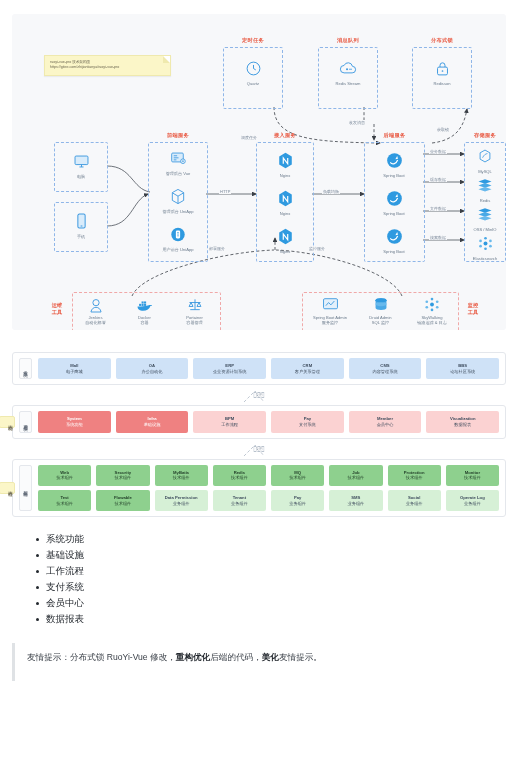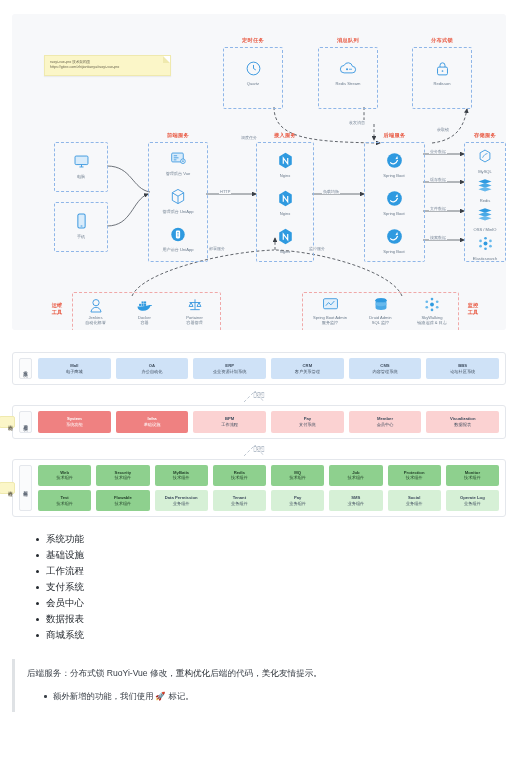--- a/index.html
+++ b/index.html
@@ -86,21 +86,21 @@
 
   
   ul.feat{margin:14px 0 0 0;padding:0 0 0 46px;list-style:none;}
   ul.feat li{position:relative;font-size:9.5px;line-height:16px;color:#24292f;}
   ul.feat li:before{content:"";position:absolute;left:-10px;top:6.5px;
     width:3px;height:3px;border-radius:50%;background:#24292f;}
 
   
   .tip{margin:16px 12px 0 12px;border-left:3px solid #dfe2e5;padding:8px 0 8px 12px;}
   .tip p{margin:0;font-size:8.6px;line-height:1.6;color:#3b4149;}
-  .tip p b{font-weight:normal;color:#24292f;}
+  .tip p b{font-weight:bold;color:#24292f;}
   .tip ul{margin:8px 0 0 0;padding:0 0 0 26px;list-style:none;}
   .tip ul li{position:relative;font-size:8.4px;line-height:15px;color:#3b4149;}
   .tip ul li:before{content:"";position:absolute;left:-9px;top:6px;
     width:2.6px;height:2.6px;border-radius:50%;background:#3b4149;}
   .emo{font-size:8.4px;}
 </style>
 </head>
 <body>
 
 <div class="page">
@@ -623,23 +623,21 @@
     </div>
   </div>
 
   <ul class="feat">
     <li>系统功能</li>
     <li>基础设施</li>
     <li>工作流程</li>
     <li>支付系统</li>
     <li>会员中心</li>
     <li>数据报表</li>
-    <li>商城系统</li>
   </ul>
 
   <div class="tip">
-    <p><span>后端服务：</span><span>分布式锁 RuoYi-Vue 修改，</span><b>重构优化</b><span>后端的代码，</span><b>美化</b><span>友情提示。</span></p>
+    <p><span>友情提示：</span><span>分布式锁 RuoYi-Vue 修改，</span><b>重构优化</b><span>后端的代码，</span><b>美化</b><span>友情提示。</span></p>
     <ul>
-      <li><span>额外新增的功能，我们使用 </span><span class="emo">🚀</span><span> 标记。</span></li>
     </ul>
   </div>
 
 </div>
 
 </body></html>

